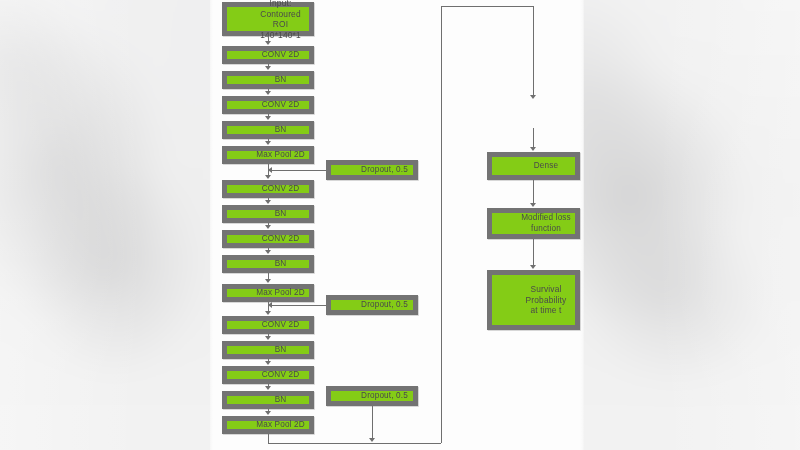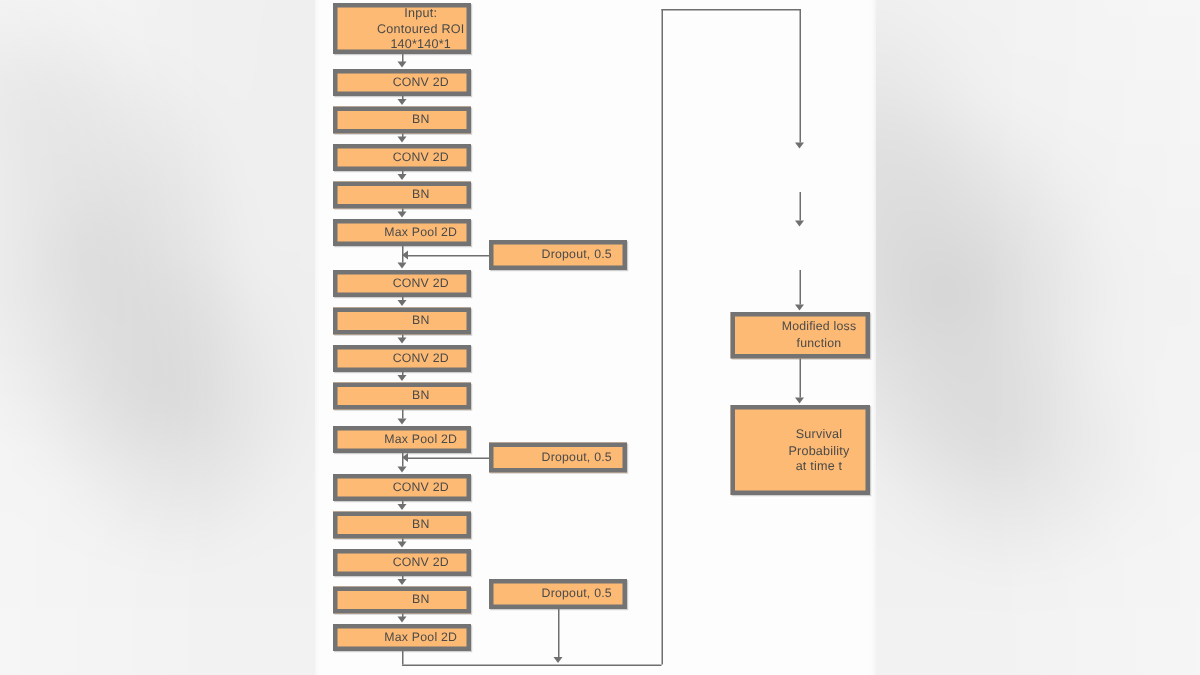--- a/index.html
+++ b/index.html
@@ -35,22 +35,22 @@
     background:#fdfdfd;
   }
   .sheet-edgeL{position:absolute;left:210px;top:0;width:3px;height:450px;
     background:linear-gradient(90deg,rgba(246,246,246,.9),rgba(253,253,253,0));}
   .sheet-edgeR{position:absolute;left:580px;top:0;width:4px;height:450px;
     background:linear-gradient(270deg,rgba(246,246,246,.9),rgba(253,253,253,0));}
 
   
   .node{
     position:absolute;box-sizing:border-box;
-    border:3px solid #737373;
-    background:#fdba74;
+    border:5px solid #737373;
+    background:#84cc16;
     color:#4a4a4a;
     display:flex;align-items:center;justify-content:center;
     text-align:center;
     font-size:8.2px;
     line-height:1.25;
     letter-spacing:.15px;
     white-space:pre-line;
     box-shadow:0.8px 0.8px 0 rgba(120,120,120,.35);
     padding-left:25px;
   }
@@ -97,20 +97,21 @@
   <div class="node" style="left:222px;top:316px;width:92px;height:18px;">CONV 2D</div>
   <div class="node" style="left:222px;top:341px;width:92px;height:18px;">BN</div>
   <div class="node" style="left:222px;top:366px;width:92px;height:18px;">CONV 2D</div>
   <div class="node" style="left:222px;top:391px;width:92px;height:18px;">BN</div>
   <div class="node" style="left:222px;top:416px;width:92px;height:18px;">Max Pool 2D</div>
 
   <div class="node" style="left:326px;top:160px;width:92px;height:20px;">Dropout, 0.5</div>
   <div class="node" style="left:326px;top:295px;width:92px;height:20px;">Dropout, 0.5</div>
   <div class="node" style="left:326px;top:386px;width:92px;height:20px;">Dropout, 0.5</div>
 
+  <div class="node" style="left:487px;top:152px;width:93px;height:28px;">Dense</div>
   <div class="node big" style="left:487px;top:270px;width:93px;height:60px;">Survival
 Probability
 at time t</div>
   <div class="node" style="left:487px;top:208px;width:93px;height:31px;">Modified loss
 function</div>
 
   <div class="vline" style="left:268px;top:36px;height:6px;"></div>
   <div class="arrow-down" style="left:264.8px;top:41px;"></div>
 
   <div class="vline" style="left:268px;top:64px;height:3px;"></div>

